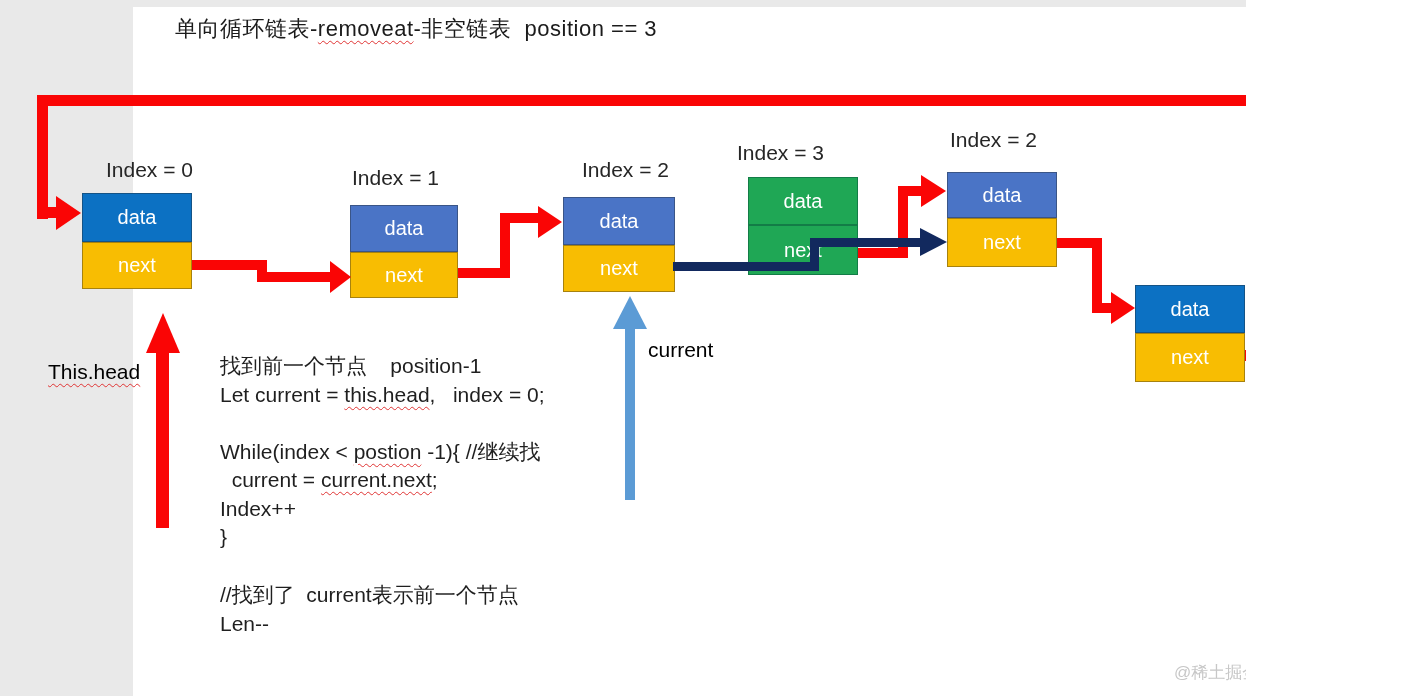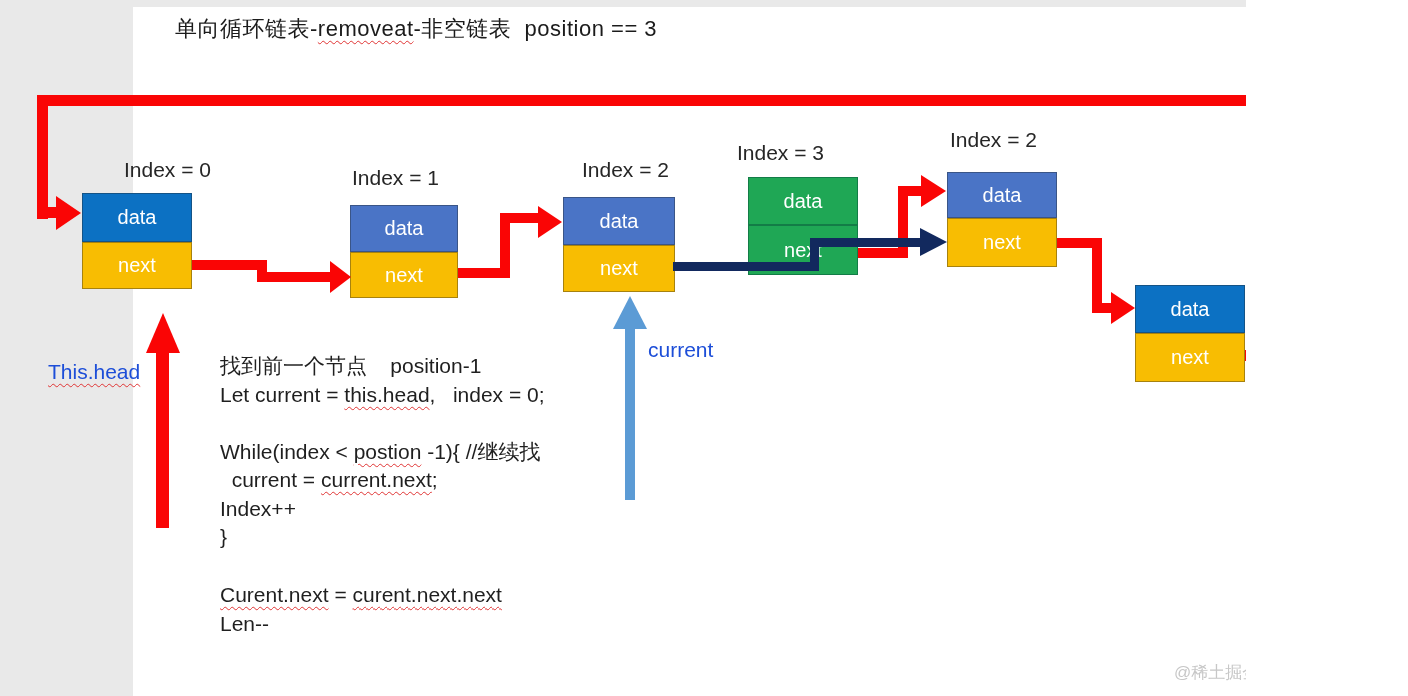--- a/index.html
+++ b/index.html
@@ -13,39 +13,39 @@
   .cell{display:flex;align-items:center;justify-content:center;color:#ffffff;
         font-size:20px;box-sizing:border-box;border:1px solid rgba(35,35,35,0.38);}
   .seg{position:absolute;z-index:3;}
   .seg.navy{z-index:4;}
   .tri{position:absolute;width:0;height:0;z-index:3;}
   .tri.navy{z-index:4;}
   .codeblock{font-size:21px;color:#1f1f1f;white-space:pre;z-index:5;}
   .cl{height:28.5px;line-height:28.5px;margin-left:12px;}
   .sq{text-decoration:underline;text-decoration-style:wavy;text-decoration-color:#e03434;
       text-decoration-thickness:1px;text-underline-offset:4px;}
-  .ptr-label{font-size:21px;color:#1d4ed8;z-index:5;white-space:pre;}
+  .ptr-label{font-size:21px;color:#000000;z-index:5;white-space:pre;}
   .watermark{font-size:17px;color:#c7c7c7;z-index:5;white-space:pre;}
 </style>
 </head>
 <body>
 
 <div id="canvas" style="--red: #fa0505; --navy: #12295e; --blue_strong: #0c71c3; --blue_slate: #4a74c6; --yellow: #f8bd02; --green: #1fa755; --light_blue: #5b9bd5;">
   <div id="page"></div>
 
   <div class="abs title" style="left:175px;top:14px;">单向循环链表-<span class="sq">removeat</span>-非空链表  position == 3</div>
 
   <div class="seg" style="left:37px;top:95px;width:1236px;height:11px;background:var(--red);"></div>
   <div class="seg" style="left:37px;top:95px;width:11px;height:124px;background:var(--red);"></div>
   <div class="seg" style="left:37px;top:207px;width:20px;height:11px;background:var(--red);"></div>
   <div class="tri" style="left:56px;top:196px;border-top:17px solid transparent;border-bottom:17px solid transparent;border-left:25px solid var(--red);"></div>
   <div class="seg" style="left:1262px;top:95px;width:11px;height:266px;background:var(--red);"></div>
   <div class="seg" style="left:1245px;top:350px;width:28px;height:11px;background:var(--red);"></div>
 
-  <div class="abs idx" style="left:106px;top:158px;margin-left:18px;">Index = 0</div>
+  <div class="abs idx" style="left:106px;top:158px;">Index = 0</div>
   <div class="abs node" style="left:82px;top:193px;width:110px;">
     <div class="cell" style="height:49px;background:var(--blue_strong);">data</div>
     <div class="cell" style="height:47px;background:var(--yellow);">next</div>
   </div>
 
   <div class="abs idx" style="left:352px;top:166px;">Index = 1</div>
   <div class="abs node" style="left:350px;top:205px;width:108px;">
     <div class="cell" style="height:47px;background:var(--blue_slate);">data</div>
     <div class="cell" style="height:46px;background:var(--yellow);">next</div>
   </div>
@@ -100,16 +100,16 @@
 
   <div class="abs ptr-label sq" style="left:48px;top:360px;">This.head</div>
   <div class="seg" style="left:156px;top:350px;width:13px;height:178px;background:var(--red);"></div>
   <div class="tri" style="left:146px;top:313px;border-left:17px solid transparent;border-right:17px solid transparent;border-bottom:40px solid var(--red);"></div>
 
   <div class="abs ptr-label" style="left:648px;top:338px;">current</div>
   <div class="seg" style="left:625px;top:326px;width:10px;height:174px;background:var(--light_blue);z-index:3;"></div>
   <div class="tri" style="left:613px;top:296px;border-left:17px solid transparent;border-right:17px solid transparent;border-bottom:33px solid var(--light_blue);"></div>
 
   <div class="abs codeblock" style="left:208px;top:352px;"><div class="cl">找到前一个节点    position-1</div><div class="cl">Let current = <span class="sq">this.head</span>,   index = 0;</div><div class="cl">&nbsp;</div><div class="cl">While(index &lt; <span class="sq">postion</span> -1){ //继续找</div><div class="cl">  current = <span class="sq">current.next</span>;</div><div class="cl">Index++</div><div class="cl">}</div></div>
-  <div class="abs codeblock" style="left:208px;top:581px;"><div class="cl"><span class="sq">Curent.next</span> = <span class="sq">curent.next.next</span></div><div class="cl">Len--</div></div>
+  <div class="abs codeblock" style="left:208px;top:581px;"><div class="cl">//找到了  current表示前一个节点</div><div class="cl">Len--</div></div>
 
   <div class="abs watermark" style="left:1174px;top:655px;margin-top:6px;">@稀土掘金技术社区</div>
 </div>
 
 </body></html>

